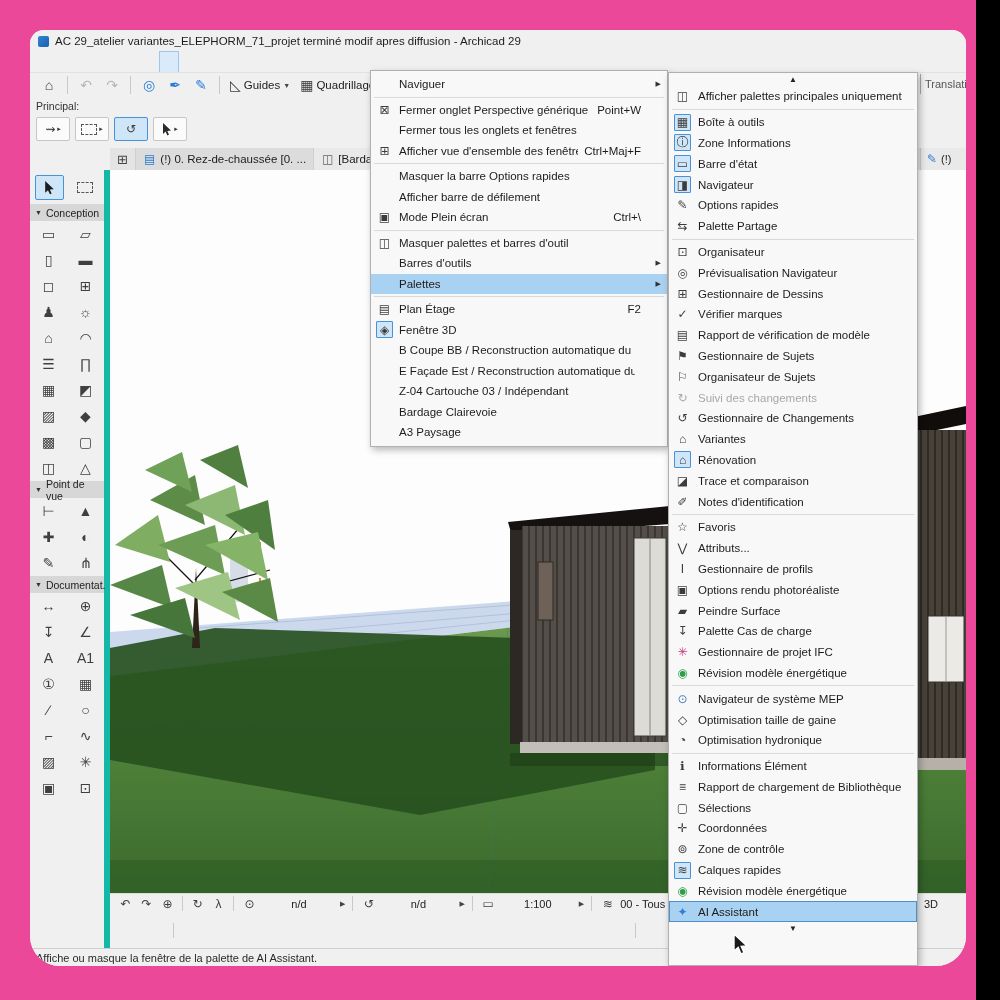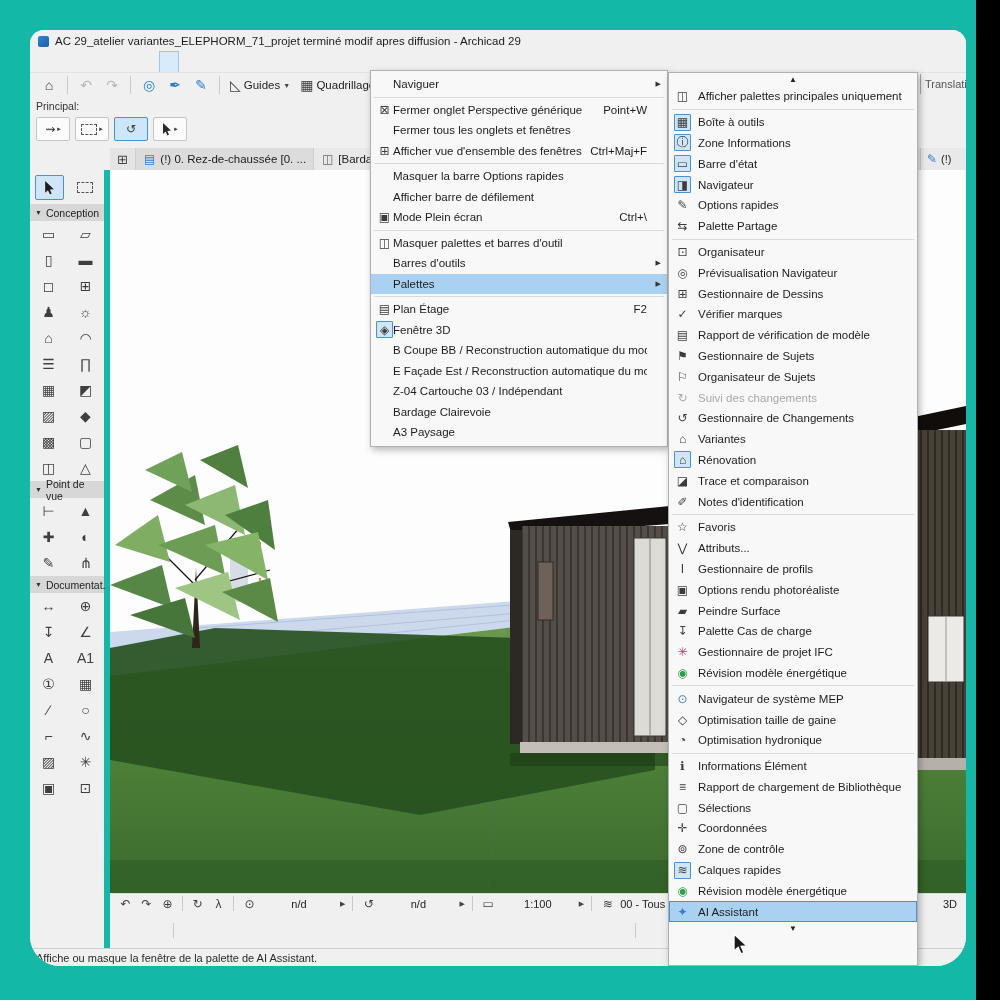--- a/index.html
+++ b/index.html
@@ -4,21 +4,21 @@
 <style>
   :root{
     --accent:#2b7cd3; --hl:#a9d1f1; --hl-border:#4b8fd0;
     --chrome:#f0f0f0; --menu-bg:#f8f8f8; --border:#b0b0b0;
     --text:#1c1c1c; --disabled:#a8a8a8;
     --active-icon-bg:#cfe6f8; --active-icon-border:#4792d9;
   }
   *{box-sizing:border-box;margin:0;padding:0}
   html,body{width:1000px;height:1000px;background:#000}
   body{font-family:"Liberation Sans","DejaVu Sans",sans-serif;color:var(--text);overflow:hidden}
-  .stage{position:relative;width:976px;height:1000px;background:#14b8a6}
+  .stage{position:relative;width:976px;height:1000px;background:#ec4899}
   .screen{position:absolute;left:30px;top:30px;width:936px;height:936px;background:var(--chrome);
           border-radius:14px 14px 30px 30px;overflow:hidden;font-size:11.5px}
 
   
   .titlebar{position:absolute;left:0;top:0;width:100%;height:22px;display:flex;align-items:center;
             padding-left:8px;gap:6px;background:var(--chrome)}
   .app-icon{width:11px;height:11px;border-radius:2px;background:linear-gradient(135deg,#2f86d8,#1b5ea8);flex:none}
   .title{font-size:11.5px;white-space:nowrap}
   .menubar{position:absolute;left:0;top:22px;width:100%;height:20px;display:flex;align-items:stretch;
            padding-left:4px;background:var(--chrome)}
@@ -69,39 +69,39 @@
 
   
   .bottomnav{position:absolute;left:80px;top:863px;width:856px;height:20px;background:var(--chrome);
              display:flex;align-items:center;gap:2px;padding-left:6px;border-top:1px solid #dcdcdc}
   .bb-btn{min-width:19px;height:18px;display:flex;align-items:center;justify-content:center;font-size:12px;color:#3c3c3c}
   .bb-drop{display:flex;align-items:center;gap:4px;height:18px;padding:0 2px}
   .bb-drop .mi-icon{font-size:12px;color:#3c3c3c}
   .bb-label{width:74px;text-align:center;font-size:11px;color:#222;white-space:nowrap;overflow:hidden}
   .bb-arrow{font-size:7px;color:#444}
   .bb-sep{width:1px;height:15px;background:#c9c9c9;margin:0 3px}
-  .view3d{margin-left:auto;padding-right:9px;font-size:11px;color:#222}
+  .view3d{margin-left:auto;padding-right:28px;font-size:11px;color:#222}
   .bottomtools{position:absolute;left:80px;top:883px;width:856px;height:35px;background:var(--chrome);
                display:flex;align-items:center;gap:10px;padding-left:60px}
   .bt-icon{font-size:14px;color:#3f3f3f}
   .bt-right{display:flex;align-items:center;gap:10px;margin-left:58px}
   .sel-label{font-size:10.5px;color:#333}
   .statusbar{position:absolute;left:0;top:918px;width:936px;height:18px;background:var(--chrome);
              border-top:1px solid #cfcfcf;display:flex;align-items:center;padding-left:6px;font-size:11px;color:#2a2a2a}
 
   
   .msep{height:1px;background:#d9d9d9;margin:2px 3px}
   .mi-icon{display:inline-flex;align-items:center;justify-content:center;width:17px;height:17px;
            font-size:12px;color:#3c3c3c;flex:none}
   .icon-active .mi-icon{background:var(--active-icon-bg);border:1px solid var(--active-icon-border);border-radius:1px}
   .mi-arrow{font-size:7px;color:#333;width:12px;text-align:right;flex:none}
   .mi-arrow.hide{visibility:hidden}
   .menu-window{position:absolute;left:340px;top:40px;width:298px;background:var(--menu-bg);
                border:1px solid var(--border);box-shadow:2px 3px 7px rgba(0,0,0,.28);padding:3px 0;z-index:20}
-  .wm-item{height:20.5px;display:flex;align-items:center;gap:0;padding:0 6px 0 5px}
+  .wm-item{height:20.5px;display:flex;align-items:center;gap:6px;padding:0 6px 0 5px}
   .wm-item .mi-label{flex:1;white-space:nowrap;overflow:hidden}
   .wm-item .mi-shortcut{white-space:nowrap;color:#1c1c1c;padding-right:2px}
   .wm-item.highlighted{background:var(--hl)}
   .submenu{position:absolute;left:638px;top:42px;width:250px;height:894px;background:var(--menu-bg);
            border:1px solid var(--border);box-shadow:2px 3px 7px rgba(0,0,0,.28);z-index:21;
            display:flex;flex-direction:column;overflow:hidden}
   .scroll-arrow{height:13px;display:flex;align-items:center;justify-content:center;font-size:8px;color:#222;flex:none}
   .pm-item{height:20.8px;display:flex;align-items:center;gap:7px;padding:0 6px 0 5px;flex:none}
   .pm-item .mi-label{flex:1;white-space:nowrap;overflow:hidden}
   .pm-item.highlighted{background:var(--hl);outline:1px solid var(--hl-border);outline-offset:-1px}

